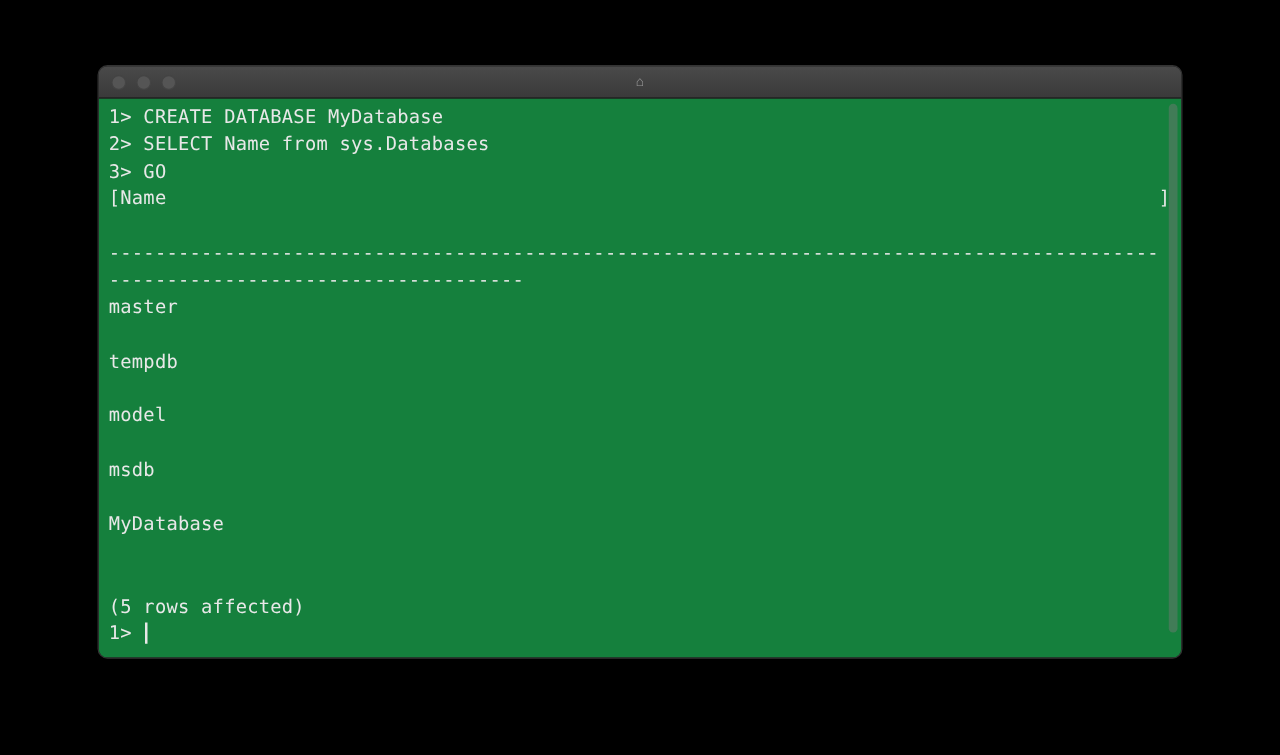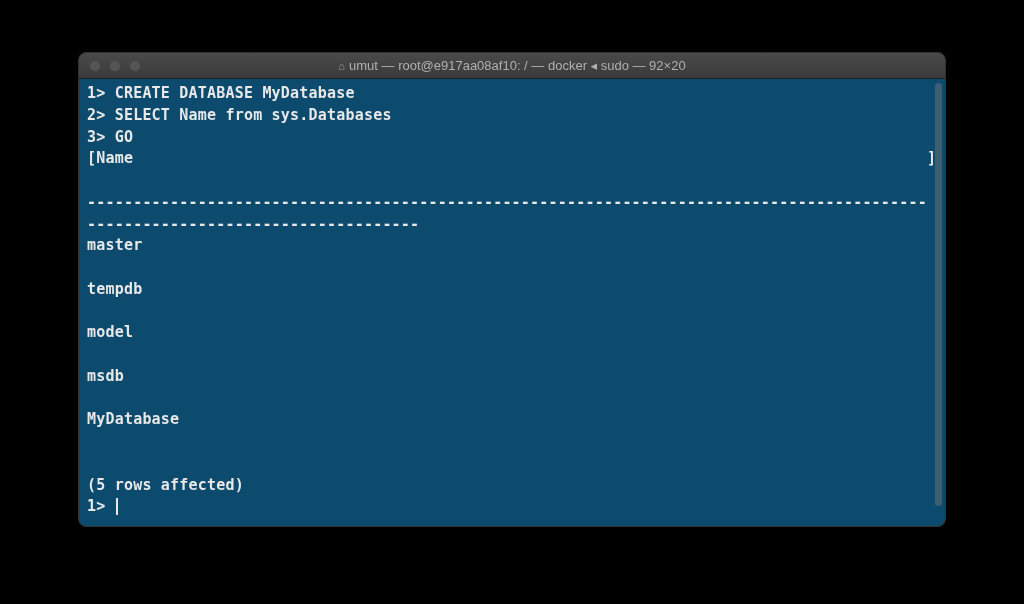--- a/index.html
+++ b/index.html
@@ -68,25 +68,24 @@
       gap: 4px;
     }
     
     .home-icon {
       display: inline-block;
       font-size: 11px;
       opacity: 0.8;
     }
     
     .terminal-body {
-      background: #0c4a6e;
+      background: #15803d;
       padding: 4px 8px 8px 8px;
       position: relative;
       min-height: 440px;
-      font-weight: bold;
     }
     
     .terminal-content {
       color: #e8e8e8;
       font-size: 15px;
       line-height: 1.45;
       white-space: pre;
       font-family: "Menlo", "Monaco", "Consolas", monospace;
       letter-spacing: 0.2px;
     }
@@ -120,21 +119,20 @@
 
 <div class="terminal-window">
   <div class="titlebar">
     <div class="traffic-lights">
       <div class="traffic-light"></div>
       <div class="traffic-light"></div>
       <div class="traffic-light"></div>
     </div>
     <div class="title-text">
       <span class="home-icon">⌂</span>
-      <span>umut — root@e917aa08af10: / — docker ◂ sudo — 92×20</span>
     </div>
   </div>
 
   <div class="terminal-body">
     <div class="terminal-content"><span>1&gt; CREATE DATABASE MyDatabase</span>
 <span>2&gt; SELECT Name from sys.Databases</span>
 <span>3&gt; GO</span>
 <span>[Name                                                                                      ]</span>
 <span></span>
 <span class="divider-line">-------------------------------------------------------------------------------------------</span>

